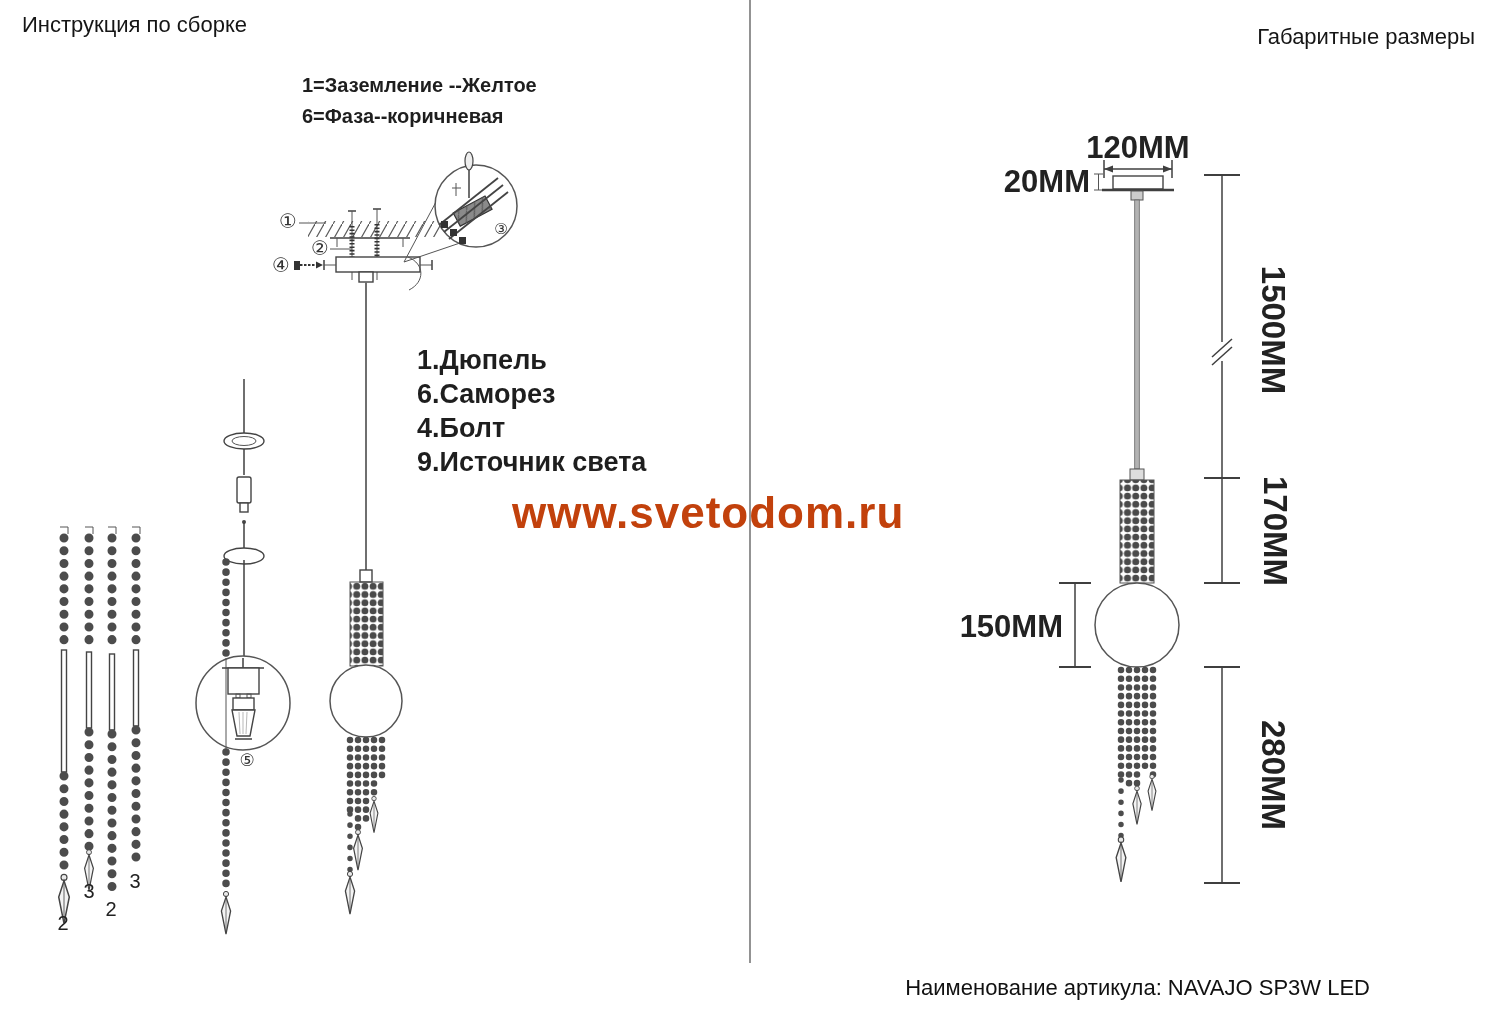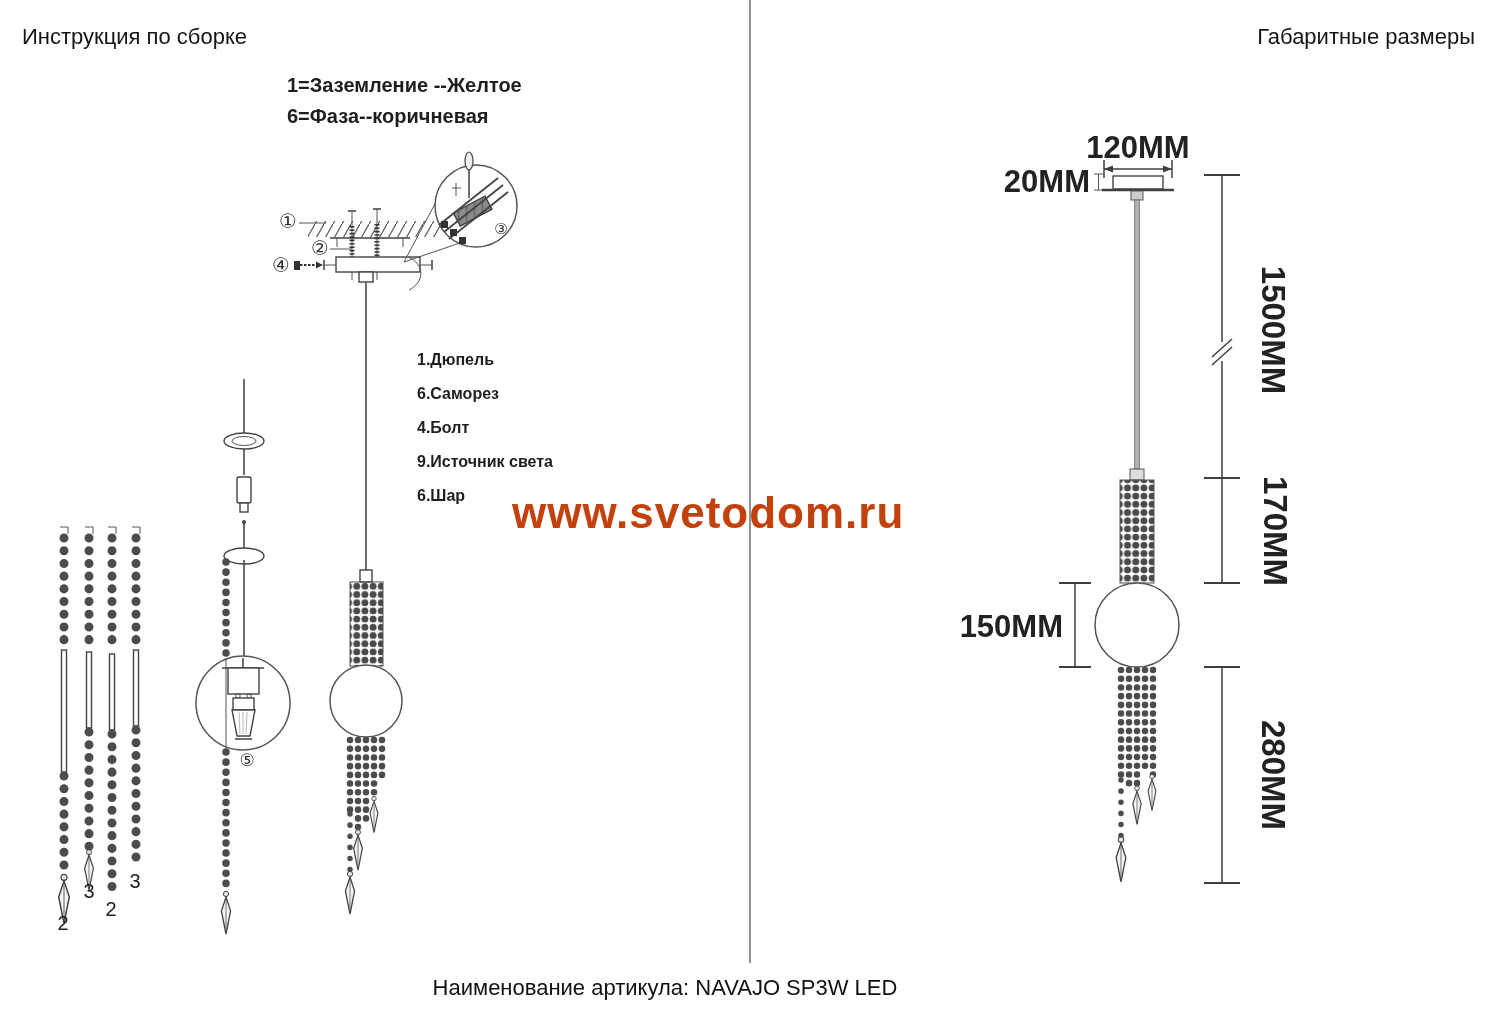--- a/index.html
+++ b/index.html
@@ -1,54 +1,53 @@
 <!DOCTYPE html>
 <html><head>
 <meta charset="utf-8">
 <style>
   html,body{margin:0;padding:0;background:#fff;}
   .page{position:relative;width:1500px;height:1035px;background:#ffffff;overflow:hidden;
         font-family:"Liberation Sans",sans-serif;color:#1e1e1e;}
   .abs{position:absolute;}
   .title{font-size:22px;font-weight:400;color:#151515;white-space:nowrap;z-index:3;}
-  .legend{left:287px;top:70px;font-size:20px;font-weight:700;line-height:31px;white-space:nowrap;z-index:3;}
-  .parts{left:417px;top:343px;font-size:16px;font-weight:700;line-height:34px;white-space:nowrap;z-index:3;}
+  .legend{left:302px;top:70px;font-size:20px;font-weight:700;line-height:31px;white-space:nowrap;z-index:3;}
+  .parts{left:417px;top:343px;font-size:27px;font-weight:700;line-height:34px;white-space:nowrap;z-index:3;}
   .watermark{left:512px;top:488px;font-size:44px;font-weight:700;color:#c2410c;
              letter-spacing:1px;white-space:nowrap;z-index:1;}
-  .footer{left:0;width:1330px;top:975px;text-align:center;font-size:22px;color:#111;z-index:3;}
+  .footer{left:0;width:1330px;top:975px;text-align:right;font-size:22px;color:#111;z-index:3;padding-left:40px;}
   svg.canvas{position:absolute;left:0;top:0;z-index:2;}
   svg .ln{stroke:#3f3f3f;stroke-width:1.5;fill:none;}
   svg .thin{stroke:#555;stroke-width:1;fill:none;}
   svg .shape{stroke:#444;stroke-width:1.4;fill:#ffffff;}
   svg .beadline{stroke:#4c4c4c;stroke-linecap:round;fill:none;}
   svg .dim{font-family:"Liberation Sans",sans-serif;font-weight:700;font-size:31px;fill:#222;}
   svg .dimv{font-family:"Liberation Sans",sans-serif;font-weight:700;font-size:33px;fill:#222;}
   svg .callout{font-family:"DejaVu Sans",sans-serif;font-size:20px;fill:#333;}
   svg .chainlbl{font-family:"Liberation Sans",sans-serif;font-size:20px;fill:#222;}
   svg .tick{stroke:#3f3f3f;stroke-width:2;}
 </style>
 </head>
 <body>
 
 <div class="page">
 
-  <div class="abs title" style="left:22px;top:24px;">Инструкция по сборке</div>
+  <div class="abs title" style="left:22px;top:12px;">Инструкция по сборке</div>
   <div class="abs title" style="right:25px;top:24px;text-align:center;">Габаритные размеры</div>
 
   <div class="abs legend">
     <div>1=Заземление --Желтое</div>
     <div>6=Фаза--коричневая</div>
   </div>
 
   <div class="abs parts">
     <div>1.Дюпель</div>
     <div>6.Саморез</div>
     <div>4.Болт</div>
     <div>9.Источник света</div>
-    <div>6.Шар</div>
   </div>
 
   <div class="abs watermark">www.svetodom.ru</div>
 
   <div class="abs footer">Наименование артикула: NAVAJO SP3W LED</div>
 
   <svg class="canvas" width="1500" height="1035" viewBox="0 0 1500 1035">
     <defs>
       <pattern id="beadgrid" width="8.2" height="8.2" patternUnits="userSpaceOnUse">
         <circle cx="4.1" cy="4.1" r="3.5" fill="#4a4a4a"></circle>

